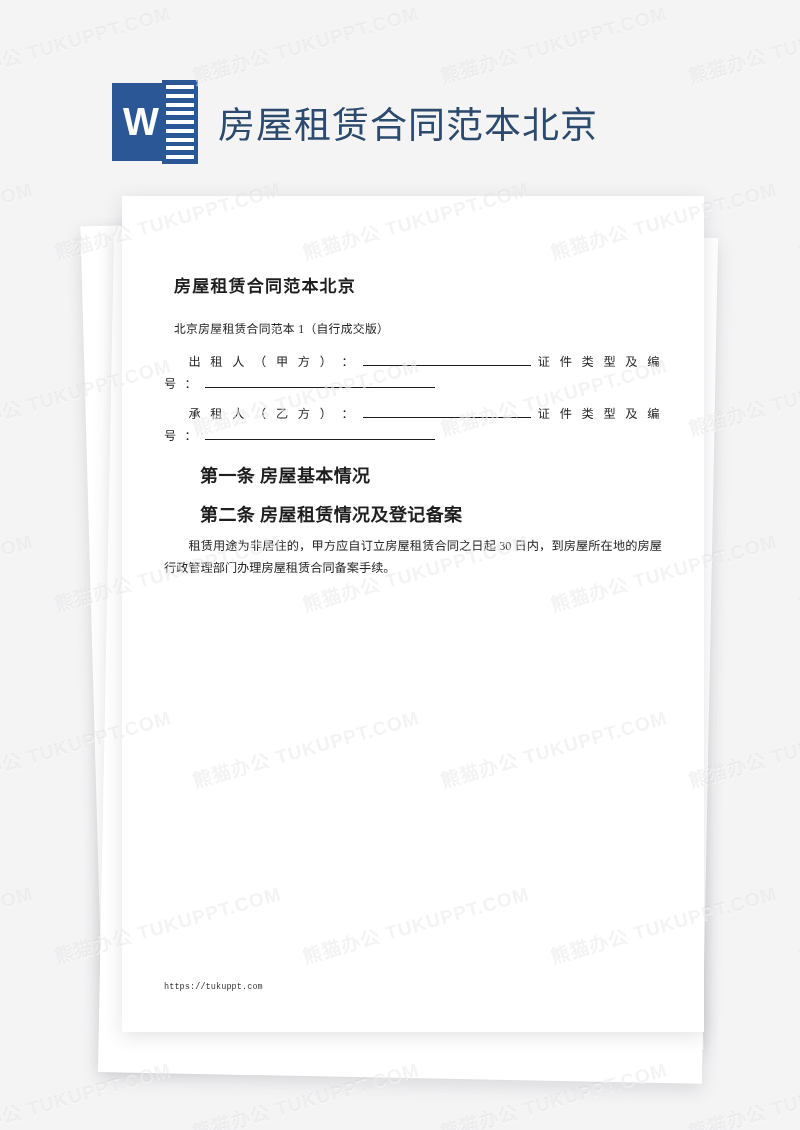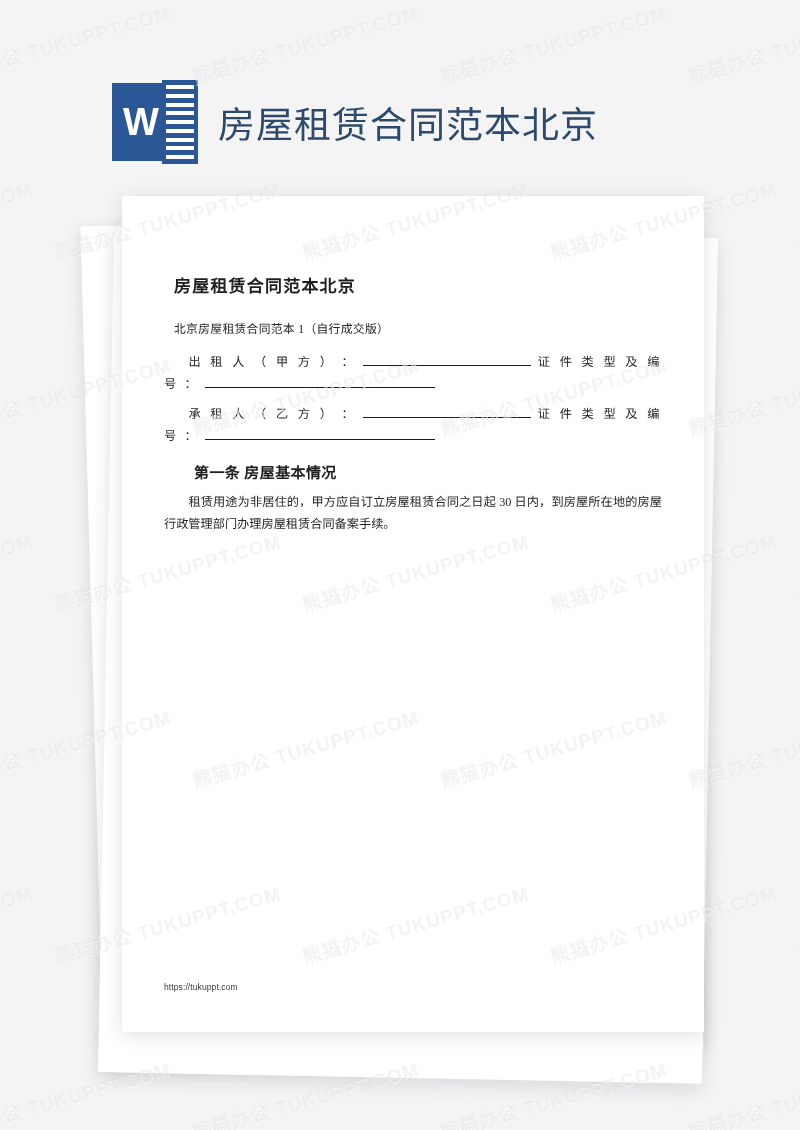--- a/index.html
+++ b/index.html
@@ -170,21 +170,21 @@
     text-align: justify;
     text-justify: inter-ideograph;
     color: #262626;
     font-family: Liberation Serif, serif;
   }
   .p-indent { text-indent: 2em; }
   .p-wide {
     letter-spacing: 2.6px;
   }
   .clause-head {
-    font-size: 15px;
+    font-size: 18px;
     font-weight: 700;
     margin: 13px 0 10px 0;
     text-indent: 2em;
     letter-spacing: 0.4px;
     color: #1f1f1f;
   }
   .sub-label {
     font-size: 11.8px;
     margin: 0 0 12px 10px;
     letter-spacing: 0.3px;
@@ -199,21 +199,21 @@
   .f-md  { width: 120px; }
   .f-lg  { width: 168px; }
   .f-xl  { width: 230px; }
   .f-xxl { width: 300px; }
   .footer-url {
     position: absolute;
     left: 42px;
     bottom: 40px;
     font-size: 8.5px;
     color: #3a3a3a;
-    font-family: Liberation Sans, sans-serif;
+    font-family: Liberation Mono, monospace;
     letter-spacing: 0.1px;
   }
 </style>
 </head>
 <body>
 
 <div class="header">
   <div class="word-icon">
     <div class="sq"></div>
     <div class="w-letter">W</div>
@@ -256,20 +256,21 @@
         <span class="fill f-lg"></span>
         <span>证 件 类 型 及 编 号 ：</span>
         <span class="fill f-xl"></span>
       </p>
 
 
       <p class="clause-head">第一条 房屋基本情况</p>
 
 
 
+      <p class="clause-head">第二条 房屋租赁情况及登记备案</p>
 
 
 
 
       <p class="p p-indent">租赁用途为非居住的，甲方应自订立房屋租赁合同之日起 30 日内，到房屋所在地的房屋行政管理部门办理房屋租赁合同备案手续。</p>
 
       <div class="footer-url">https://tukuppt.com</div>
     </div>
   </div>
 </div>

